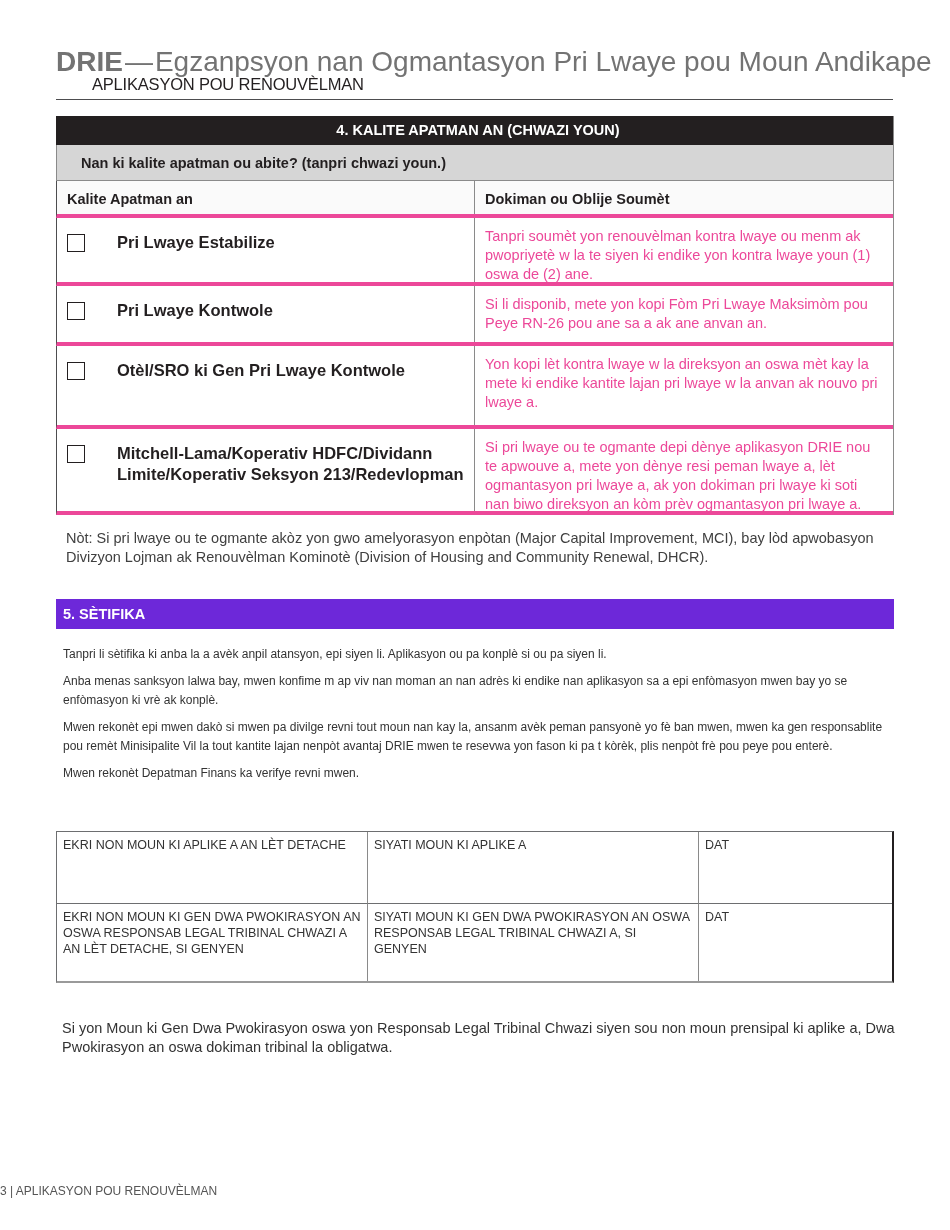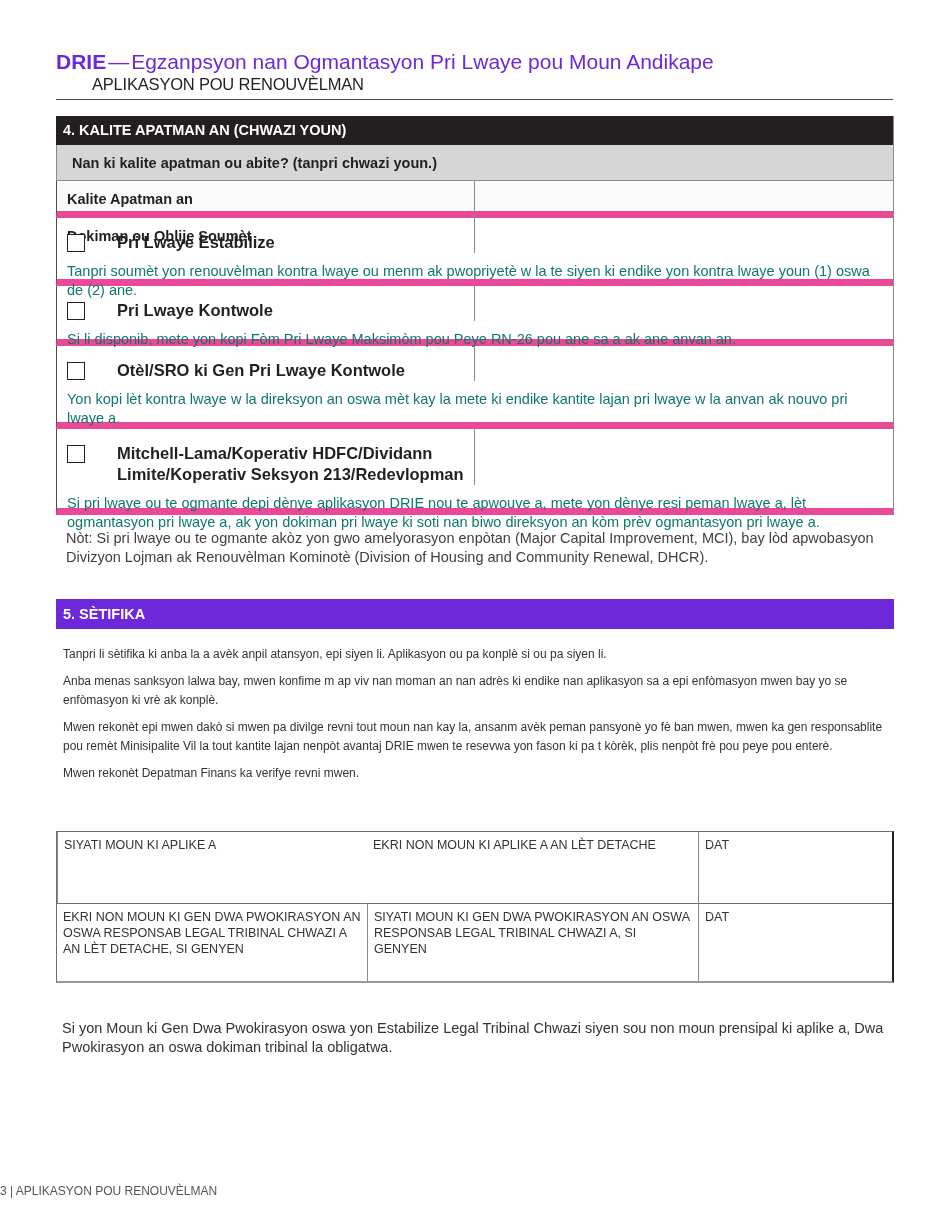--- a/index.html
+++ b/index.html
@@ -7,63 +7,63 @@
   body {
     position: relative;
     font-family: "Liberation Sans", sans-serif;
     color: #231f20;
     overflow: hidden;
   }
   .header {
     position: absolute; left: 56px; top: 50px; width: 837px;
   }
   .header-title {
-    font-size: 21px; line-height: 24px; color: #6d28d9; font-weight: normal;
+    font-size: 28px; line-height: 24px; color: #737373; font-weight: normal;
     white-space: nowrap;
   }
   .header-title .acro { font-weight: bold; }
   .header-title .dash { margin: 0 2px; }
   .header-sub {
     font-size: 16.5px; line-height: 20px; color: #231f20; letter-spacing: -0.2px; margin-left: 36px;
   }
   .header-rule {
     position: absolute; left: 56px; top: 99px; width: 837px; height: 1px; background: #4d4d4f;
   }
 
   
   .sec4 {
     position: absolute; left: 56px; top: 116px; width: 838px;
     border-right: 1px solid #8a8a8a;
   }
   .bar {
     background: #231f20; color: #fff; font-weight: bold; font-size: 14.5px;
-    height: 29px; line-height: 29px; padding-left: 7px;
+    height: 29px; line-height: 29px; padding-left: 7px; text-align: center;
   }
   .subbar {
-    background: #d6d6d6; height: 36px; line-height: 36px; padding-left: 15px;
+    background: #d6d6d6; height: 36px; line-height: 36px; padding-left: 24px;
     font-weight: bold; font-size: 14.5px; color: #231f20;
     border-left: 1px solid #8a8a8a;
     border-bottom: 1px solid #8a8a8a;
   }
   .row {
-    display: flex; border-left: 1px solid #4d4d4f; border-bottom: 7px solid #ec4899; flex-direction: column;
+    display: flex; border-left: 1px solid #4d4d4f; border-bottom: 4px solid #ec4899;
   }
   .row .c1 { width: 418px; border-right: 1px solid #8a8a8a; padding: 0 10px; }
   .row .c2 { flex: 1; padding: 0 10px; }
   .row.head { height: 37px; background: #fafafa; }
   .row.head .c1, .row.head .c2 {
     font-weight: bold; font-size: 14.5px; line-height: 37px;
   }
   .opt { display: flex; align-items: flex-start; padding-top: 14px; gap: 25px; }
   .chk {
     width: 18px; height: 18px; border: 1.3px solid #231f20; flex: none;
     margin-right: 7px; margin-top: 2px; background: #fff;
   }
   .opt-label { font-weight: bold; font-size: 16.5px; line-height: 21px; }
-  .desc { font-size: 14.5px; line-height: 19px; padding-top: 9px; color: #0f766e; }
+  .desc { font-size: 14.5px; line-height: 19px; padding-top: 9px; color: #ec4899; }
   .r1 { height: 68px; }
   .r2 { height: 60px; }
   .r3 { height: 83px; }
   .r4 { height: 86px; }
 
   .note {
     position: absolute; left: 66px; top: 529px; width: 830px;
     font-size: 14.5px; line-height: 19px; color: #404040;
   }
 
@@ -171,23 +171,23 @@
 <div class="sec5">5. SÈTIFIKA</div>
 
 <div class="cert">
   <p>Tanpri li sètifika ki anba la a avèk anpil atansyon, epi siyen li. Aplikasyon ou pa konplè si ou pa siyen li.</p>
   <p>Anba menas sanksyon lalwa bay, mwen konfime m ap viv nan moman an nan adrès ki endike nan aplikasyon sa a epi enfòmasyon mwen bay yo se enfòmasyon ki vrè ak konplè.</p>
   <p>Mwen rekonèt epi mwen dakò si mwen pa divilge revni tout moun nan kay la, ansanm avèk peman pansyonè yo fè ban mwen, mwen ka gen responsablite pou remèt Minisipalite Vil la tout kantite lajan nenpòt avantaj DRIE mwen te resevwa yon fason ki pa t kòrèk, plis nenpòt frè pou peye pou enterè.</p>
   <p>Mwen rekonèt Depatman Finans ka verifye revni mwen.</p>
 </div>
 
 <div class="sig">
+  <div class="cell"><span>EKRI NON MOUN KI APLIKE A AN LÈT DETACHE</span></div>
   <div class="cell bl"><span>SIYATI MOUN KI APLIKE A</span></div>
-  <div class="cell"><span>EKRI NON MOUN KI APLIKE A AN LÈT DETACHE</span></div>
   <div class="cell bl"><span>DAT</span></div>
   <div class="cell bt"><span>EKRI NON MOUN KI GEN DWA PWOKIRASYON AN OSWA RESPONSAB LEGAL TRIBINAL CHWAZI A AN LÈT DETACHE, SI GENYEN</span></div>
   <div class="cell bl bt"><span>SIYATI MOUN KI GEN DWA PWOKIRASYON AN OSWA RESPONSAB LEGAL TRIBINAL CHWAZI A, SI GENYEN</span></div>
   <div class="cell bl bt"><span>DAT</span></div>
 </div>
 
-<div class="proxy-note">Si yon Moun ki Gen Dwa Pwokirasyon oswa yon Estabilize Legal Tribinal Chwazi siyen sou non moun prensipal ki aplike a, Dwa Pwokirasyon an oswa dokiman tribinal la obligatwa.</div>
+<div class="proxy-note">Si yon Moun ki Gen Dwa Pwokirasyon oswa yon Responsab Legal Tribinal Chwazi siyen sou non moun prensipal ki aplike a, Dwa Pwokirasyon an oswa dokiman tribinal la obligatwa.</div>
 
 <div class="footer">3 | APLIKASYON POU RENOUVÈLMAN</div>
 
 </body></html>

